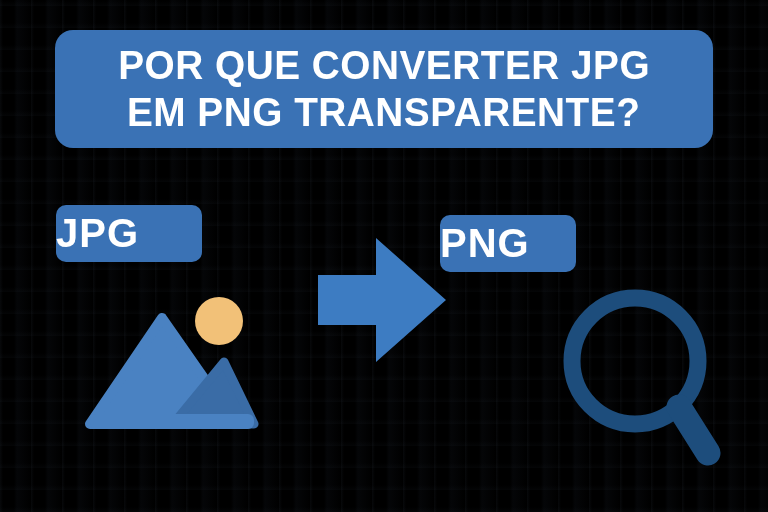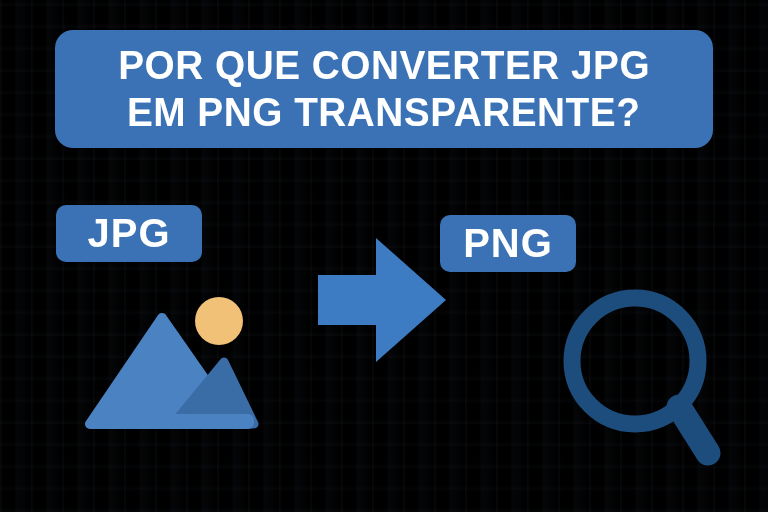--- a/index.html
+++ b/index.html
@@ -45,21 +45,21 @@
     line-height: 47px;
     letter-spacing: 0.5px;
     text-align: center;
     transform: scaleX(0.97);
     white-space: nowrap;
   }
   .badge {
     position: absolute;
     background: #3a72b5;
     border-radius: 10px;
-    display: flex; align-items: center; justify-content: center;
+    display: flex; align-items: center; 
     color: #ffffff;
     font-weight: bold;
     font-size: 40px;
     letter-spacing: 1px;
   }
   .badge-jpg { left: 56px;  top: 205px; width: 146px; height: 57px; }
   .badge-png { left: 440px; top: 215px; width: 136px; height: 57px; }
   svg { position: absolute; display: block; }
   .arrow-svg     { left: 318px; top: 236px; }
   .image-svg     { left: 78px;  top: 288px; }

